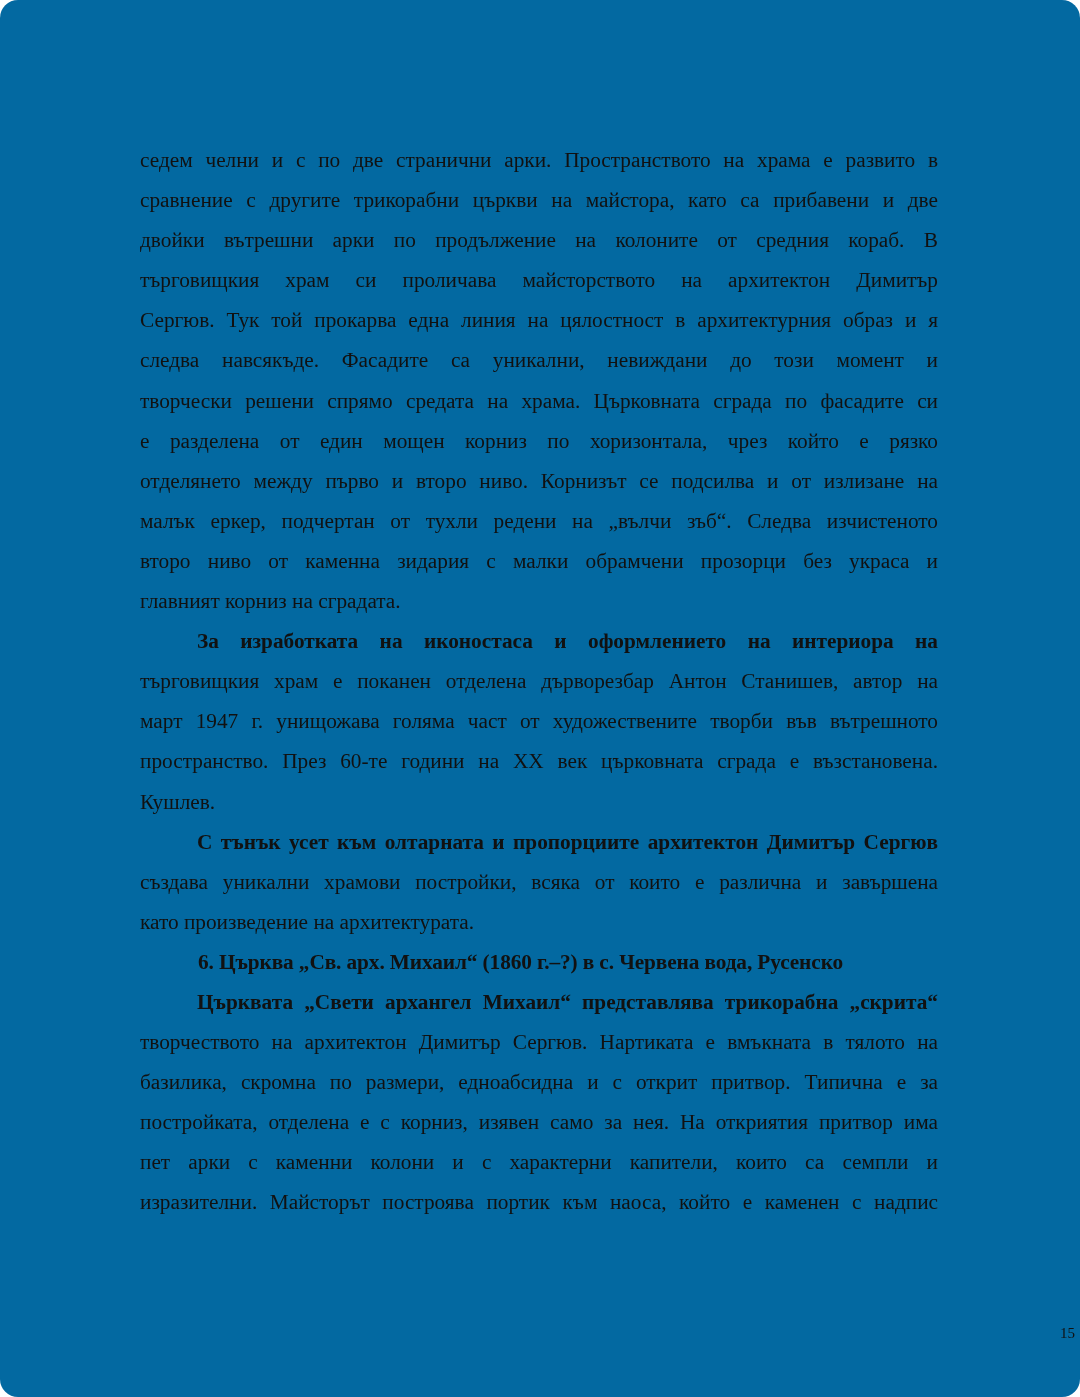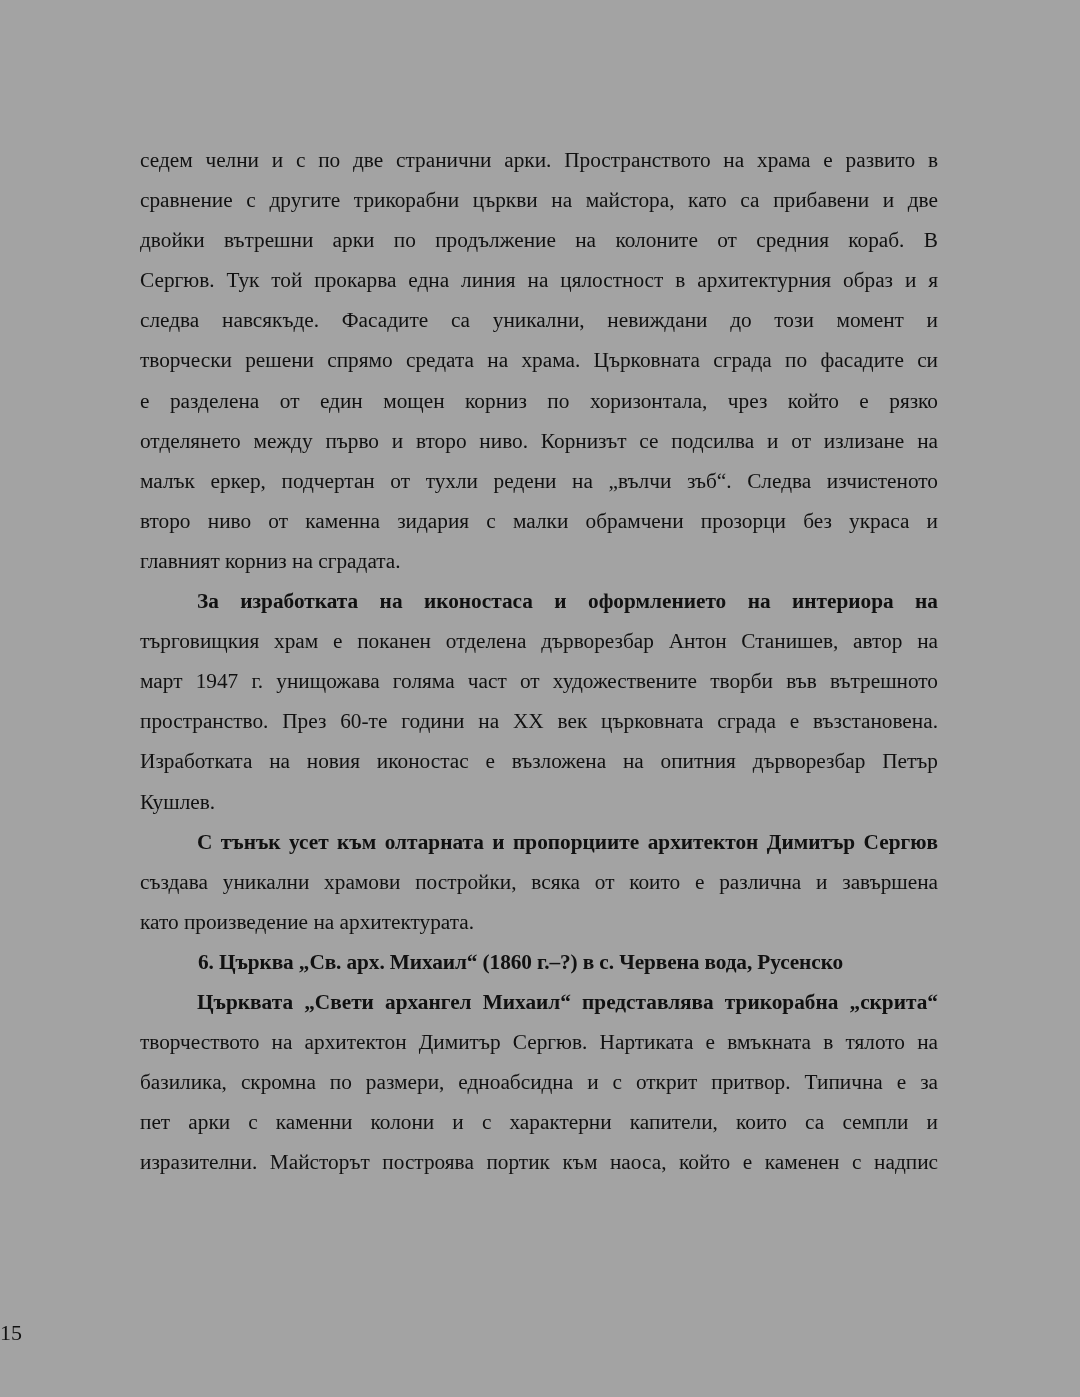--- a/index.html
+++ b/index.html
@@ -13,21 +13,22 @@
     position: relative;
     overflow: hidden;
     font-family: "Liberation Serif", "DejaVu Serif", serif;
     color: #111111;
   }
   .page {
     position: absolute;
     left: 0; top: 0;
     width: 1080px;
     height: 1397px;
-    background: #a3a3a3;
+    background: #0369a1;
+    border-radius: 18px;
   }
   .body-text {
     position: absolute;
     left: 140px;
     top: 140px;
     width: 798px;
   }
   .line {
     display: block;
     height: 40.1px;
@@ -50,51 +51,52 @@
     padding-left: 58px;
     text-align: right;
     text-align-last: left;
     letter-spacing: -0.1px;
   }
   .page-number {
     position: absolute;
     left: 0;
     width: 1075px;
     top: 1318px;
-    text-align: left;
-    font-size: 22px;
+    text-align: right;
+    font-size: 15px;
     line-height: 30px;
   }
 </style>
 </head>
 <body>
 
 <div class="page">
   <div class="body-text">
     <span class="line">седем челни и с по две странични арки. Пространството на храма е развито в</span>
     <span class="line">сравнение с другите трикорабни църкви на майстора, като са  прибавени и две</span>
     <span class="line">двойки вътрешни арки по продължение на колоните от средния кораб. В</span>
+    <span class="line">търговищкия храм си проличава майсторството на архитектон Димитър</span>
     <span class="line">Сергюв. Тук той прокарва една линия на цялостност в архитектурния образ и я</span>
     <span class="line">следва навсякъде. Фасадите са уникални, невиждани до този момент и</span>
     <span class="line">творчески решени спрямо средата на храма. Църковната сграда по фасадите си</span>
     <span class="line">е разделена от един мощен корниз по хоризонтала, чрез който е рязко</span>
     <span class="line">отделянето между първо и второ ниво. Корнизът се подсилва и от излизане на</span>
     <span class="line">малък еркер, подчертан от тухли редени на „вълчи зъб“. Следва изчистеното</span>
     <span class="line">второ ниво от каменна зидария с малки обрамчени прозорци без украса и</span>
     <span class="line last">главният корниз на сградата.</span>
     <span class="line indent">За изработката на иконостаса и оформлението на интериора на</span>
     <span class="line">търговищкия храм е поканен отделена дърворезбар Антон Станишев, автор на</span>
     <span class="line">март 1947 г. унищожава голяма част от художествените творби във вътрешното</span>
     <span class="line">пространство. През 60-те години на XX век църковната сграда е възстановена.</span>
-    <span class="line">Изработката на новия иконостас е възложена на опитния дърворезбар Петър</span>
     <span class="line last">Кушлев.</span>
     <span class="line indent">С тънък усет към олтарната и пропорциите архитектон Димитър Сергюв</span>
     <span class="line">създава уникални храмови постройки, всяка от които е различна и завършена</span>
     <span class="line last">като произведение на архитектурата.</span>
     <span class="line heading">6.  Църква „Св. арх. Михаил“ (1860 г.–?) в с. Червена вода,  Русенско</span>
     <span class="line indent">Църквата „Свети архангел Михаил“ представлява трикорабна „скрита“</span>
     <span class="line">творчеството на архитектон Димитър Сергюв. Нартиката е вмъкната в тялото на</span>
     <span class="line">базилика, скромна по размери, едноабсидна и с открит притвор. Типична е за</span>
+    <span class="line">постройката, отделена е с корниз, изявен само за нея. На откриятия притвор има</span>
     <span class="line">пет арки с каменни колони и с характерни капители, които са семпли и</span>
     <span class="line">изразителни. Майсторът построява портик към наоса, който е каменен с надпис</span>
   </div>
   <div class="page-number">15</div>
 </div>
 
 </body></html>

